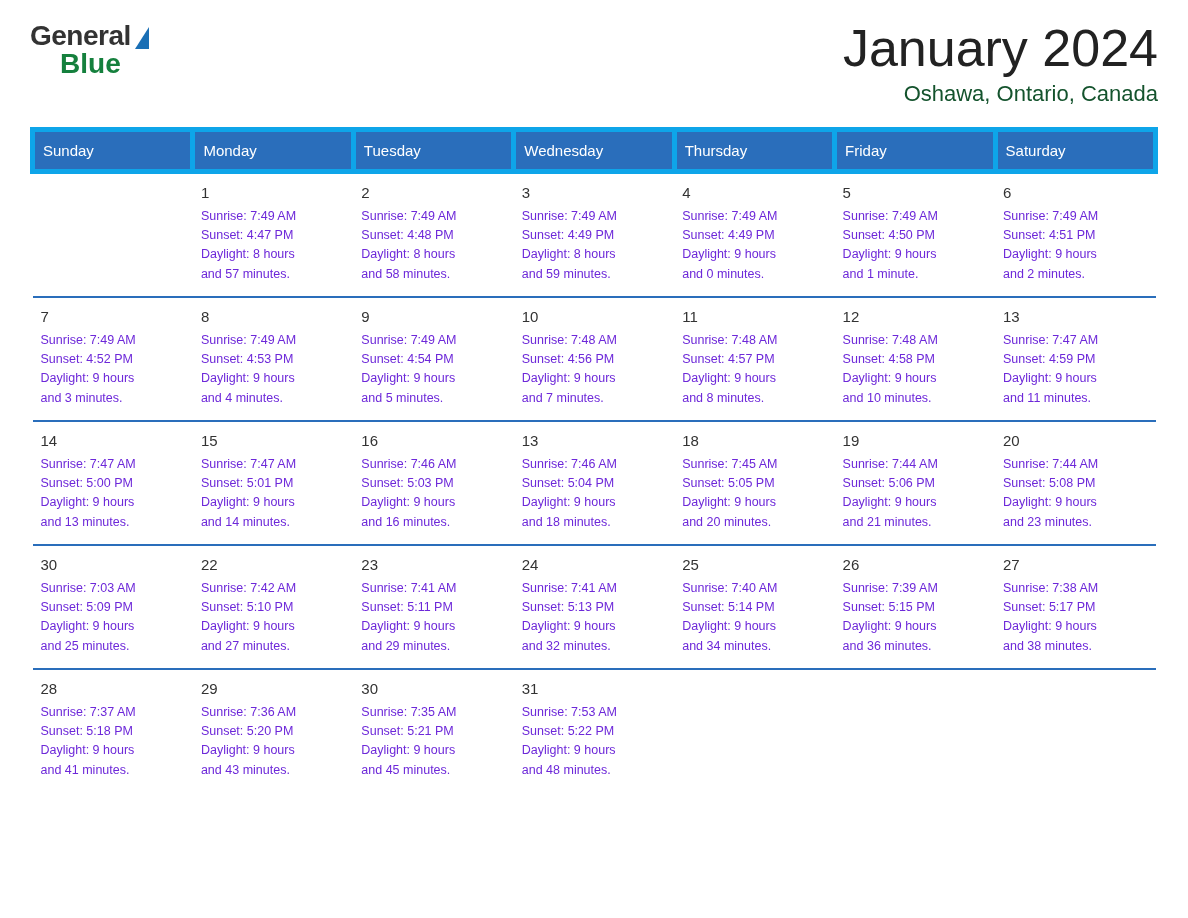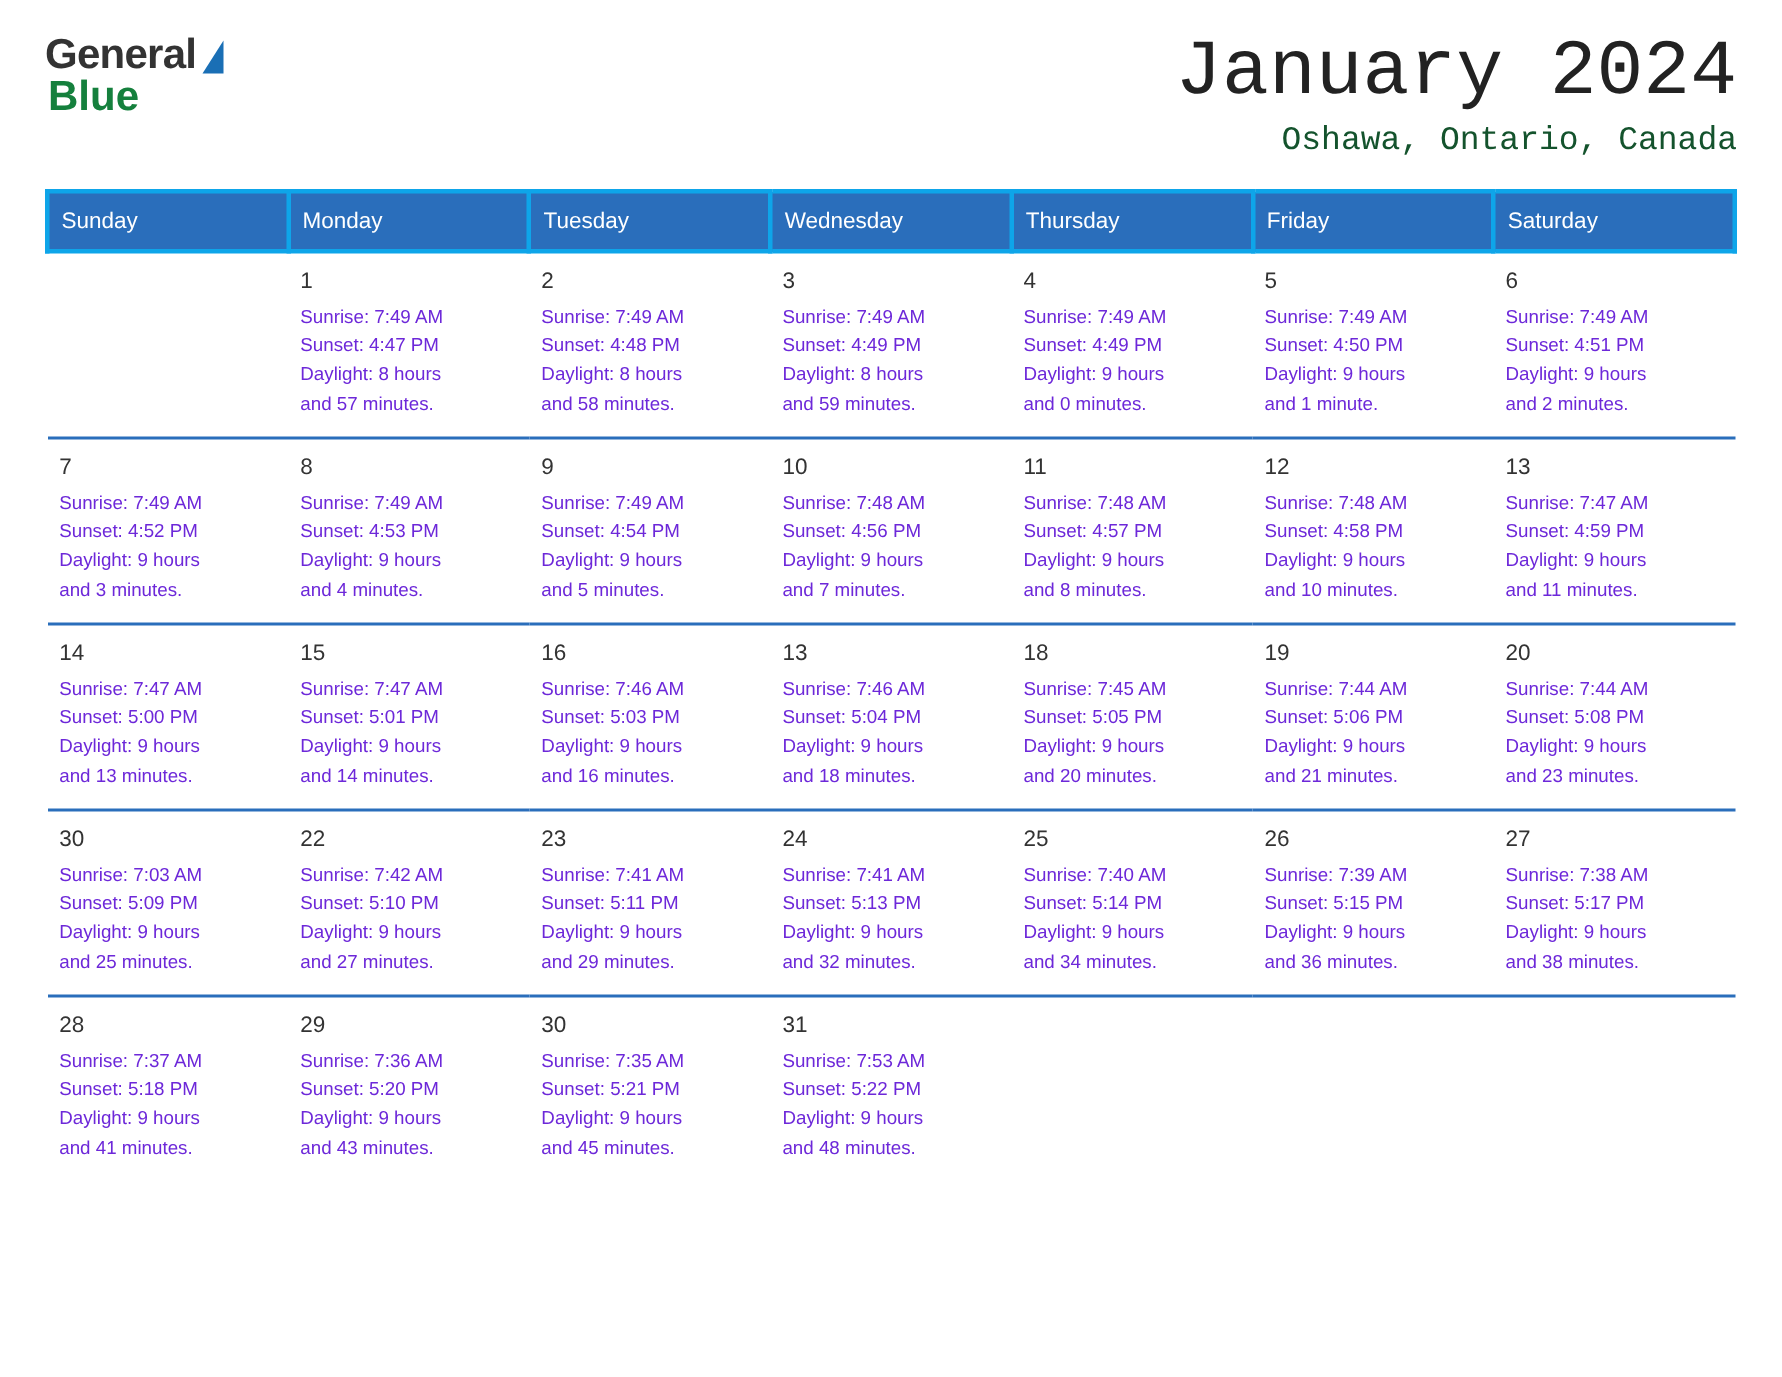--- a/index.html
+++ b/index.html
@@ -12,21 +12,21 @@
     }
     .header {
       display: flex;
       justify-content: space-between;
       align-items: flex-start;
       margin-bottom: 20px;
     }
     .logo {
       display: flex;
       flex-direction: column;
-      align-items: flex-start;
+      align-items: center;
     }
     .logo-top {
       display: flex;
       align-items: center;
     }
     .logo-general {
       font-size: 28px;
       font-weight: bold;
       color: #333;
       letter-spacing: -0.5px;
@@ -42,21 +42,20 @@
     }
     .logo-blue {
       font-size: 28px;
       font-weight: bold;
       color: #15803d;
       margin-top: -4px;
       margin-left: 2px;
     }
     .title-area {
       text-align: right;
-      font-family: Liberation Mono, monospace;
     }
     .month-title {
       font-size: 52px;
       font-weight: normal;
       color: #222;
       line-height: 1.1;
     }
     .location-title {
       font-size: 22px;
       color: #14532d;
@@ -67,21 +66,21 @@
       border-collapse: collapse;
       font-size: 13px;
     }
     thead th {
       background-color: #2a6ebb;
       color: #fff;
       padding: 10px 8px;
       text-align: left;
       font-size: 15px;
       font-weight: normal;
-      border: 3px solid #0ea5e9;
+      border: 5px solid #0ea5e9;
     }
     tbody td {
       vertical-align: top;
       padding: 8px 8px 12px 8px;
       border-top: 2px solid #2a6ebb;
       border-left: none;
       border-right: none;
       border-bottom: none;
       width: calc(100% / 7);
       color: #333;

